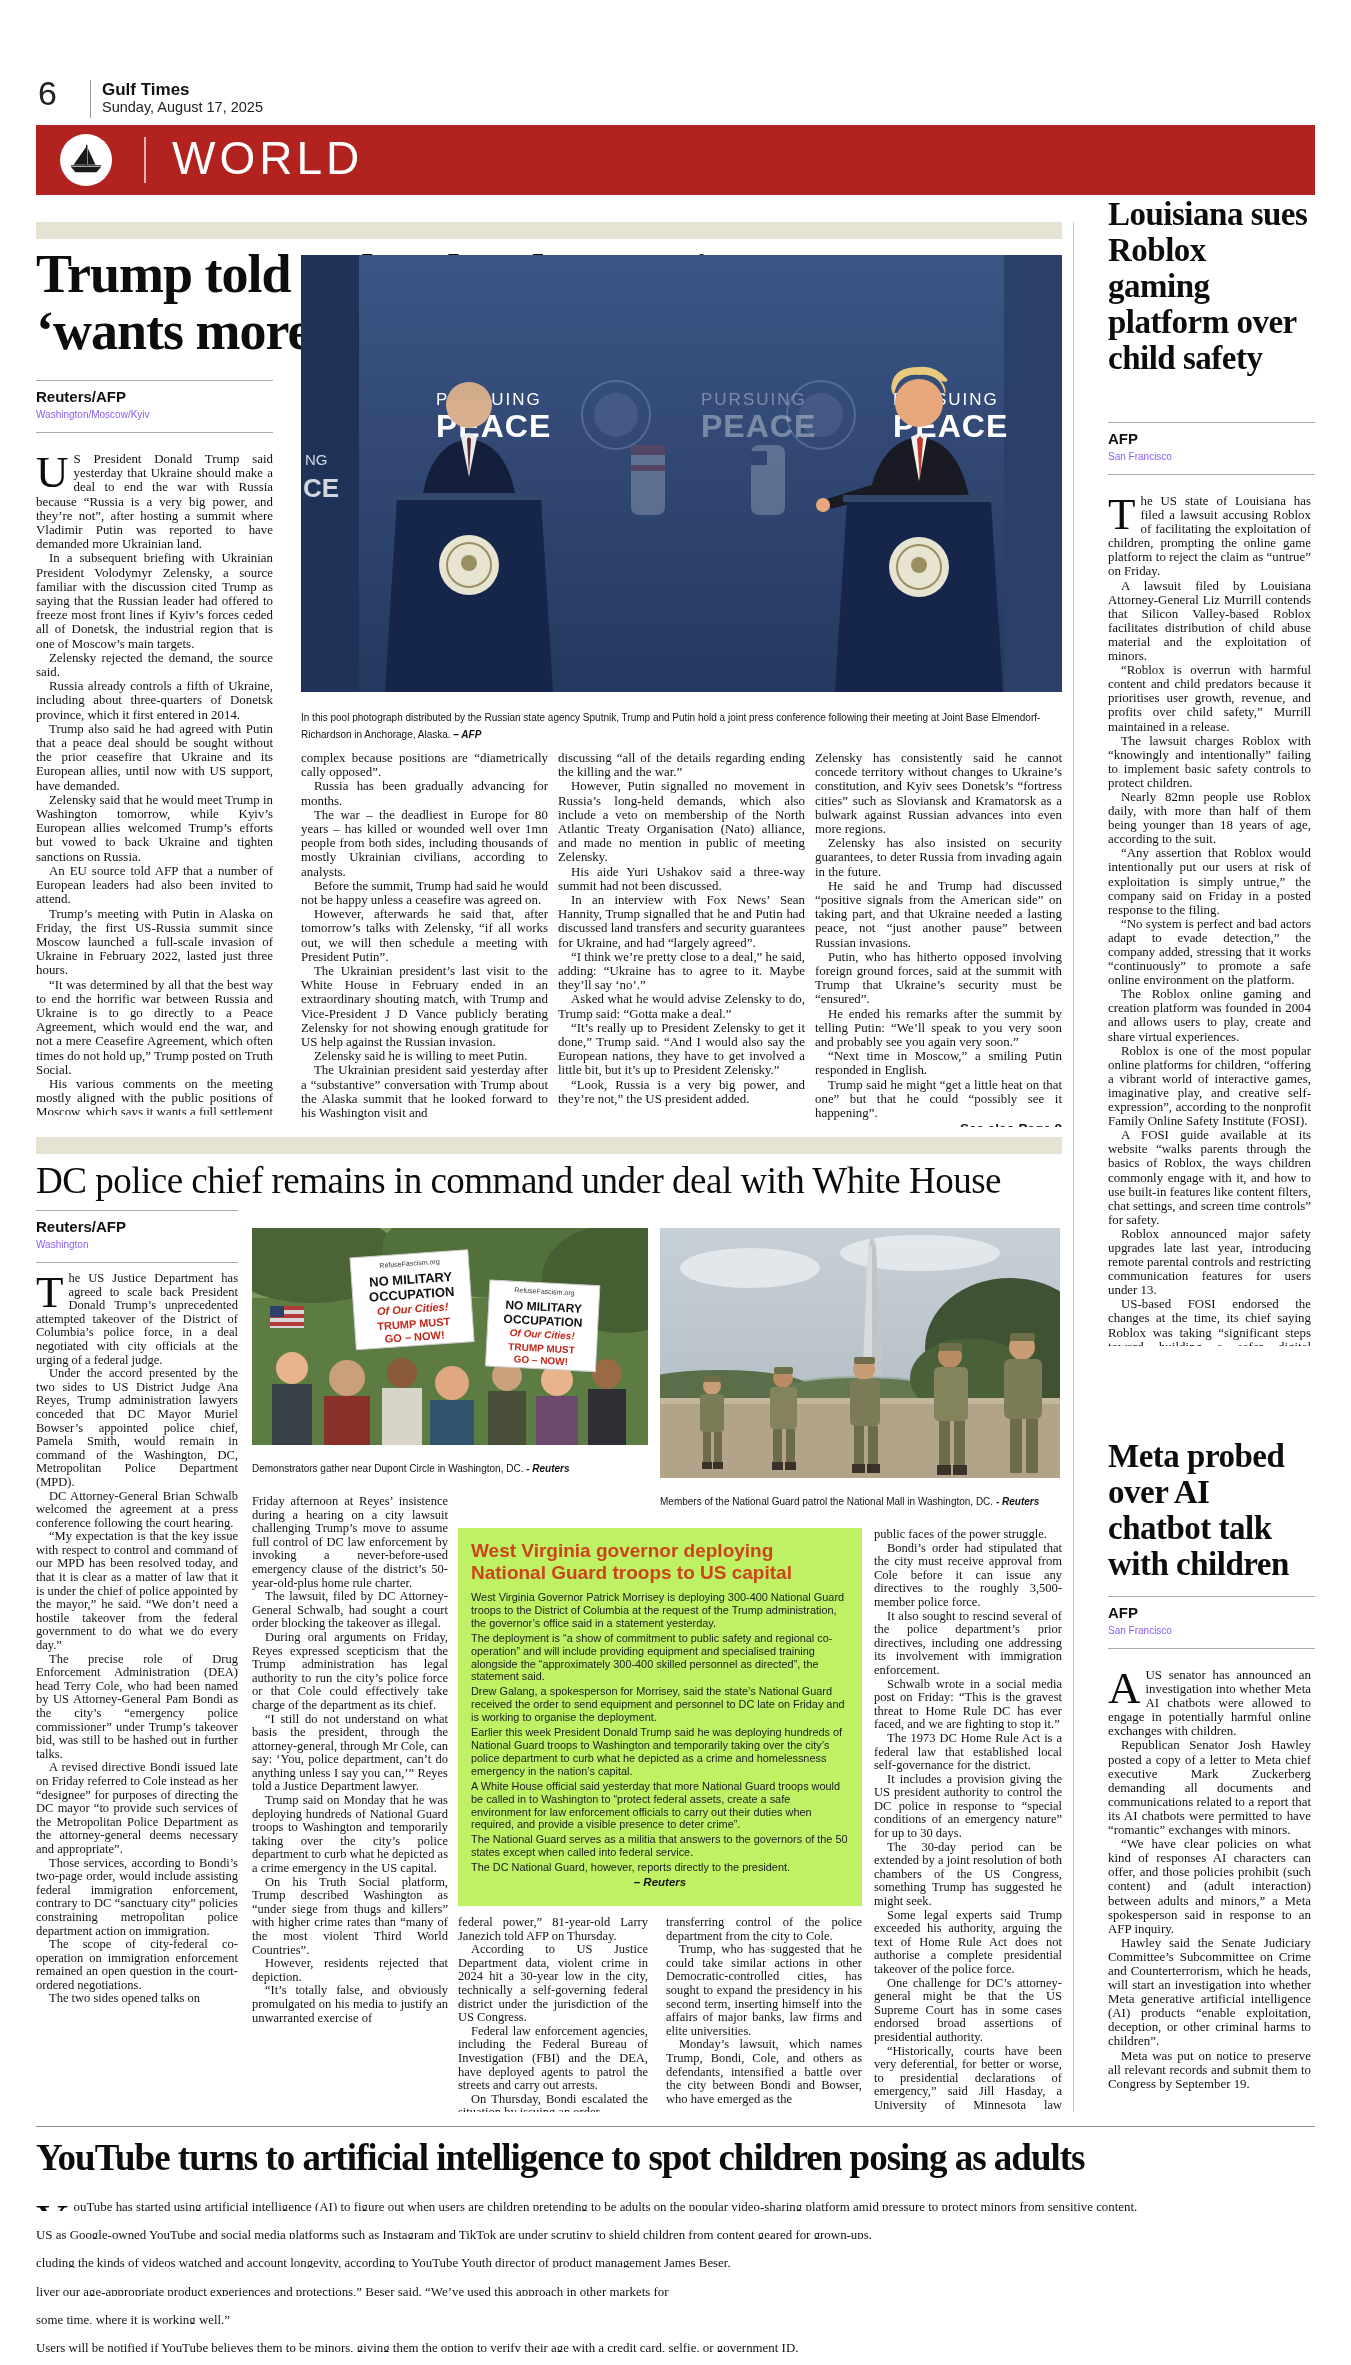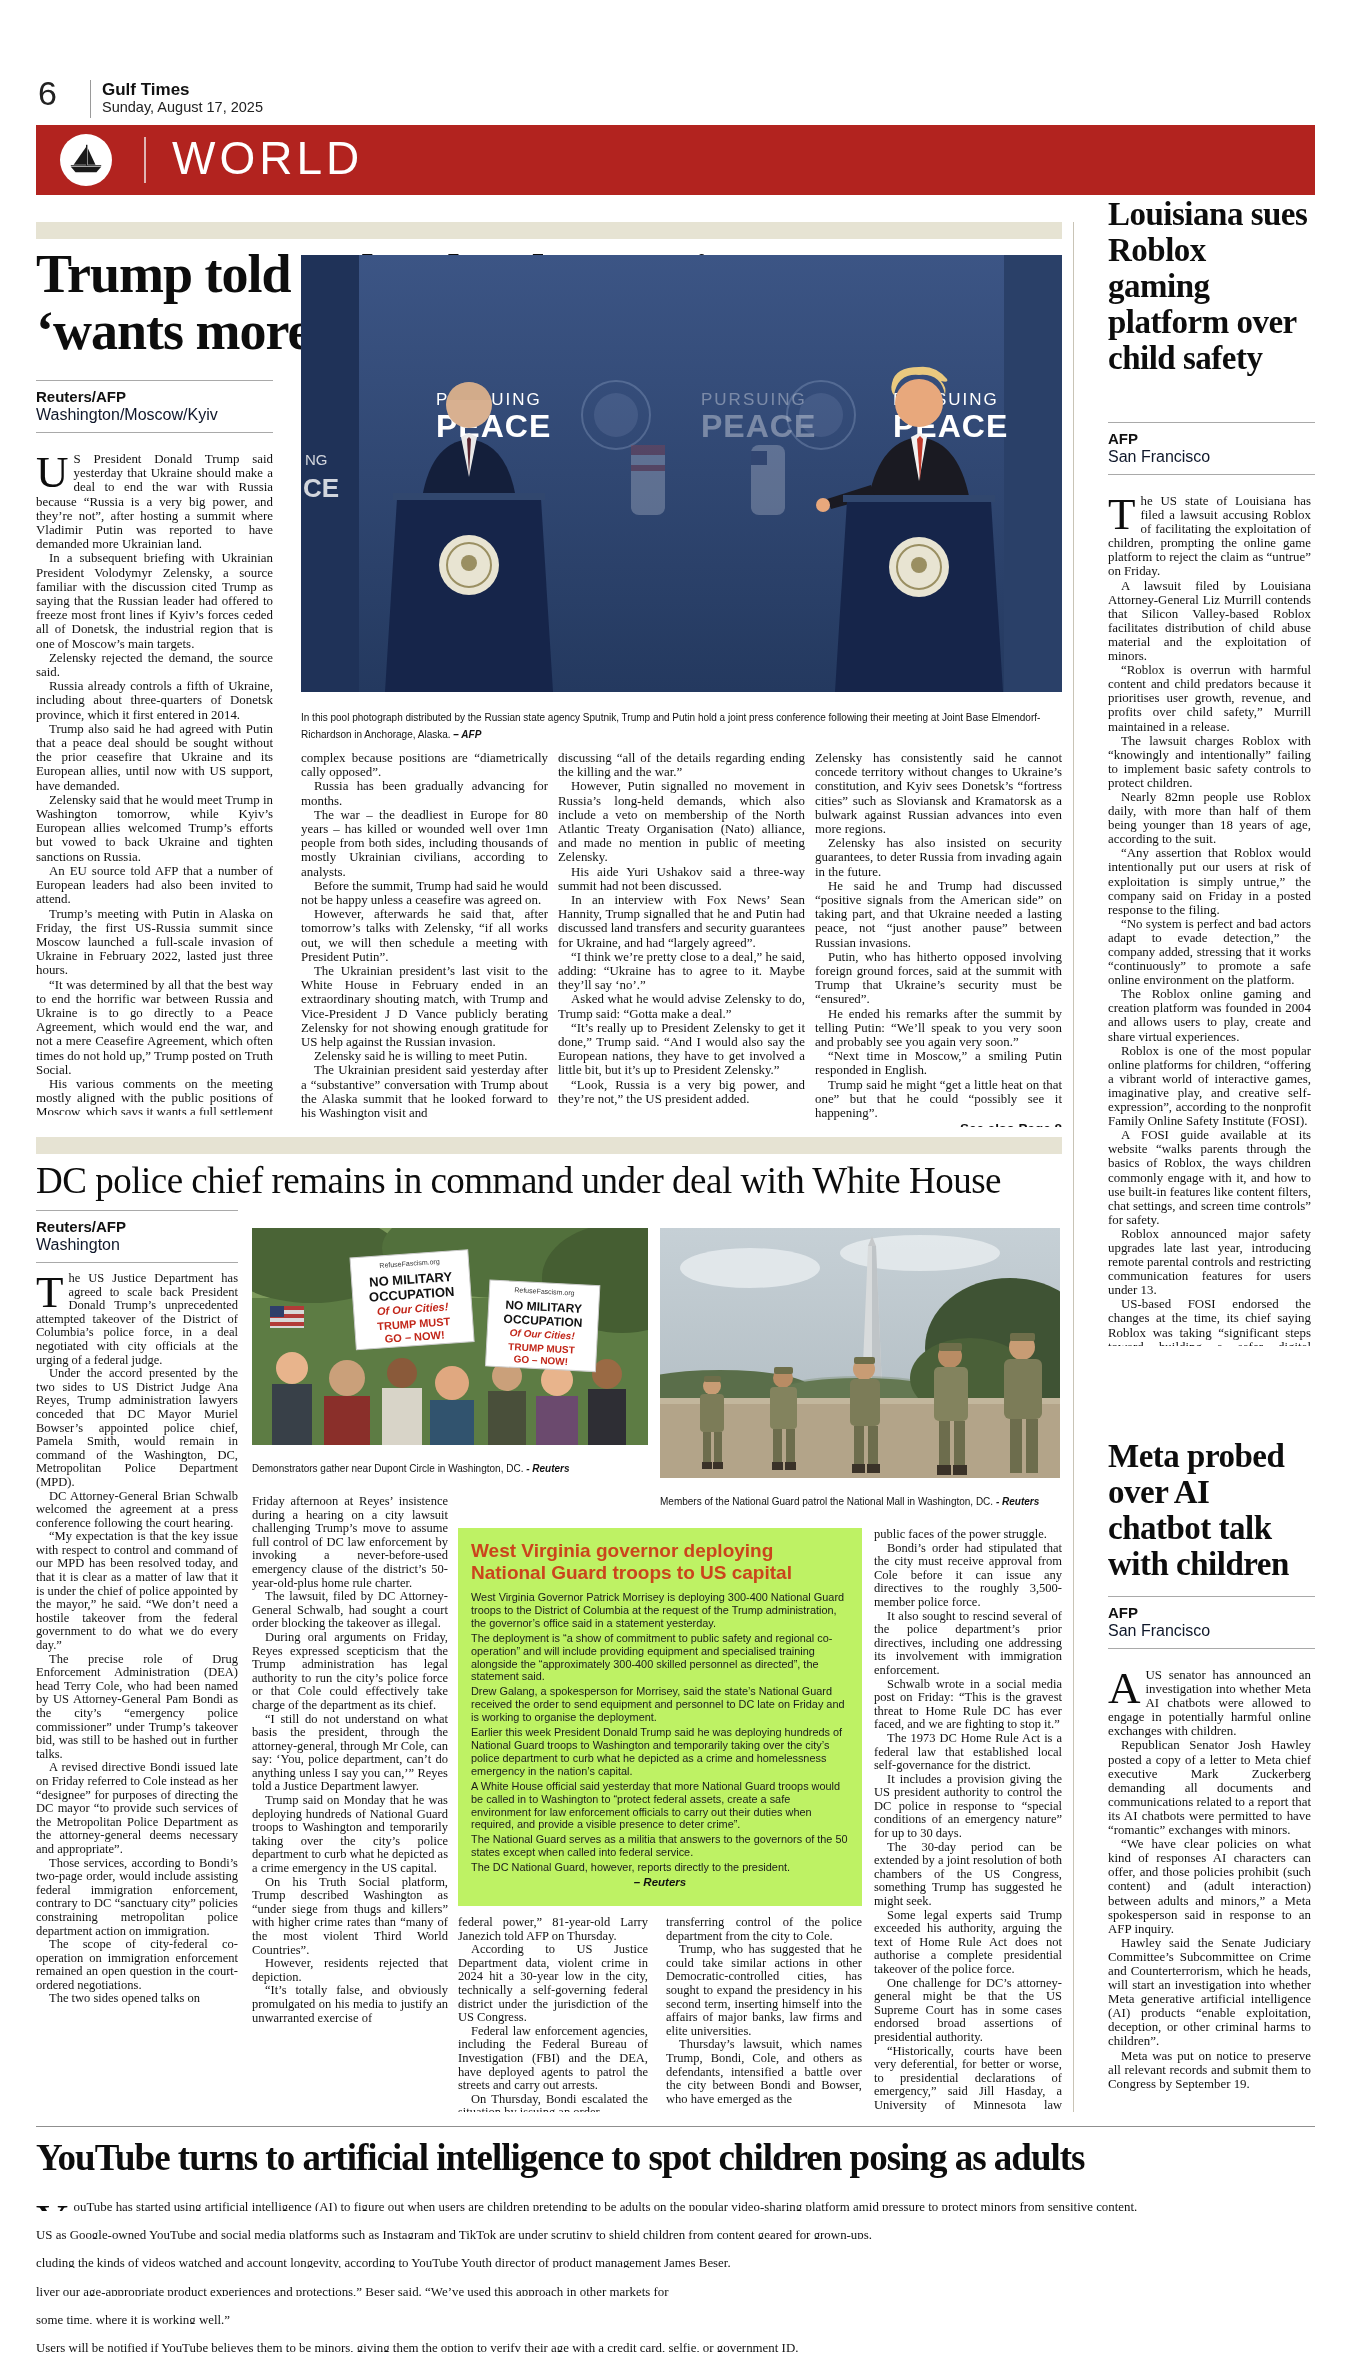--- a/index.html
+++ b/index.html
@@ -24,21 +24,21 @@
   .lead-head{font-size:54px;font-weight:bold;line-height:57px;letter-spacing:-1px;color:#0d0d0d;}
   .lead-head span{display:block;}
   .sec-head{font-size:37px;font-weight:400;line-height:42px;letter-spacing:-.5px;color:#0d0d0d;}
   .rail-head{font-size:33px;font-weight:bold;line-height:36px;letter-spacing:-.5px;color:#0d0d0d;}
   .yt-head{font-size:37px;font-weight:bold;line-height:40px;letter-spacing:-1px;color:#0d0d0d;}
 
   
   .byline{font-family:"Liberation Sans",sans-serif;border-top:1px solid #a9a9a9;border-bottom:1px solid #a9a9a9;
           padding:7px 0 9px 0;}
   .byline .agency{font-size:15px;font-weight:bold;line-height:18px;color:#111;}
-  .byline .loc{font-size:16px;line-height:17px;color:#0f172a;}
+  .byline .loc{font-size:10px;line-height:17px;color:#8b5cf6;}
 
   
   .bcol{text-align:justify;overflow:hidden;}
   .bcol p{margin:0;}
   .bcol p + p{text-indent:13px;}
   .f-lead{font-size:12.9px;line-height:14.2px;}
   .f-dc{font-size:12.5px;line-height:13.6px;}
   .f-rail{font-size:12.9px;line-height:14.1px;}
   .f-yt{font-size:12.9px;line-height:14.4px;}
   .dropcap p:first-child::first-letter{float:left;font-size:45px;line-height:36px;padding:2px 5px 0 0;color:#0d0d0d;}
@@ -450,21 +450,21 @@
 
   <div class="abs bcol f-dc" style="left:458px;top:1916px;width:190px;height:196px;">
       <p>federal power,” 81-year-old Larry Janezich told AFP on Thursday.</p>
       <p>According to US Justice Department data, violent crime in 2024 hit a 30-year low in the city, technically a self-governing federal district under the jurisdiction of the US Congress.</p>
       <p>Federal law enforcement agencies, including the Federal Bureau of Investigation (FBI) and the DEA, have deployed agents to patrol the streets and carry out arrests.</p>
       <p>On Thursday, Bondi escalated the situation by issuing an order</p>
     </div>
   <div class="abs bcol f-dc" style="left:666px;top:1916px;width:196px;height:196px;">
       <p>transferring control of the police department from the city to Cole.</p>
       <p>Trump, who has suggested that he could take similar actions in other Democratic-controlled cities, has sought to expand the presidency in his second term, inserting himself into the affairs of major banks, law firms and elite universities.</p>
-      <p>Thursday’s lawsuit, which names Trump, Bondi, Cole, and others as defendants, intensified a battle over the city between Bondi and Bowser, who have emerged as the</p>
+      <p>Monday’s lawsuit, which names Trump, Bondi, Cole, and others as defendants, intensified a battle over the city between Bondi and Bowser, who have emerged as the</p>
     </div>
   <div class="abs bcol f-dc" style="left:874px;top:1528px;width:188px;height:584px;">
       <p>public faces of the power struggle.</p>
       <p>Bondi’s order had stipulated that the city must receive approval from Cole before it can issue any directives to the roughly 3,500-member police force.</p>
       <p>It also sought to rescind several of the police department’s prior directives, including one addressing its involvement with immigration enforcement.</p>
       <p>Schwalb wrote in a social media post on Friday: “This is the gravest threat to Home Rule DC has ever faced, and we are fighting to stop it.”</p>
       <p>The 1973 DC Home Rule Act is a federal law that established local self-governance for the district.</p>
       <p>It includes a provision giving the US president authority to control the DC police in response to “special conditions of an emergency nature” for up to 30 days.</p>
       <p>The 30-day period can be extended by a joint resolution of both chambers of the US Congress, something Trump has suggested he might seek.</p>
       <p>Some legal experts said Trump exceeded his authority, arguing the text of Home Rule Act does not authorise a complete presidential takeover of the police force.</p>

